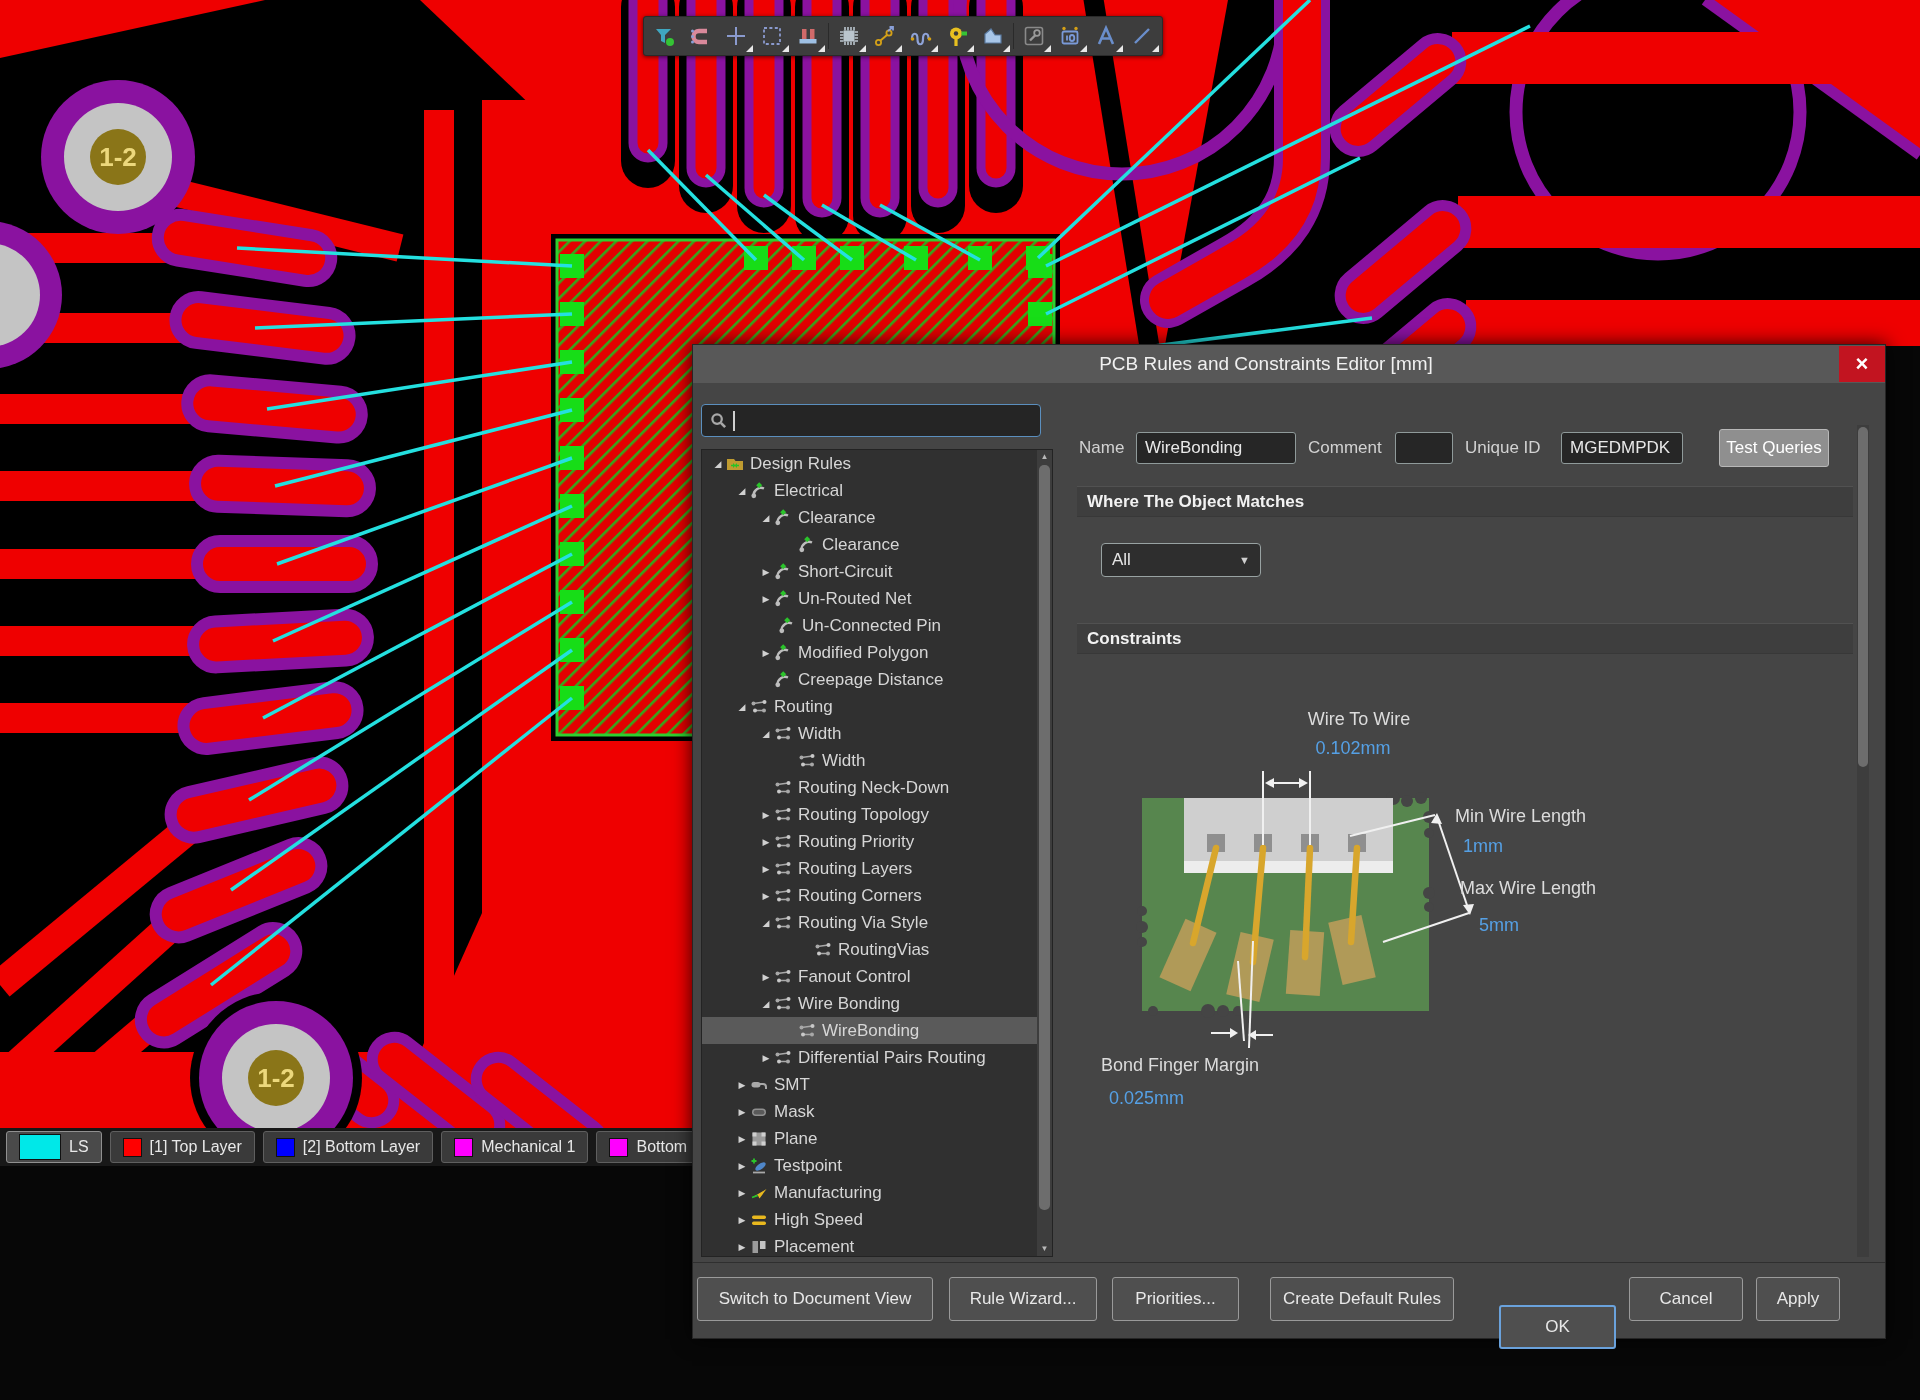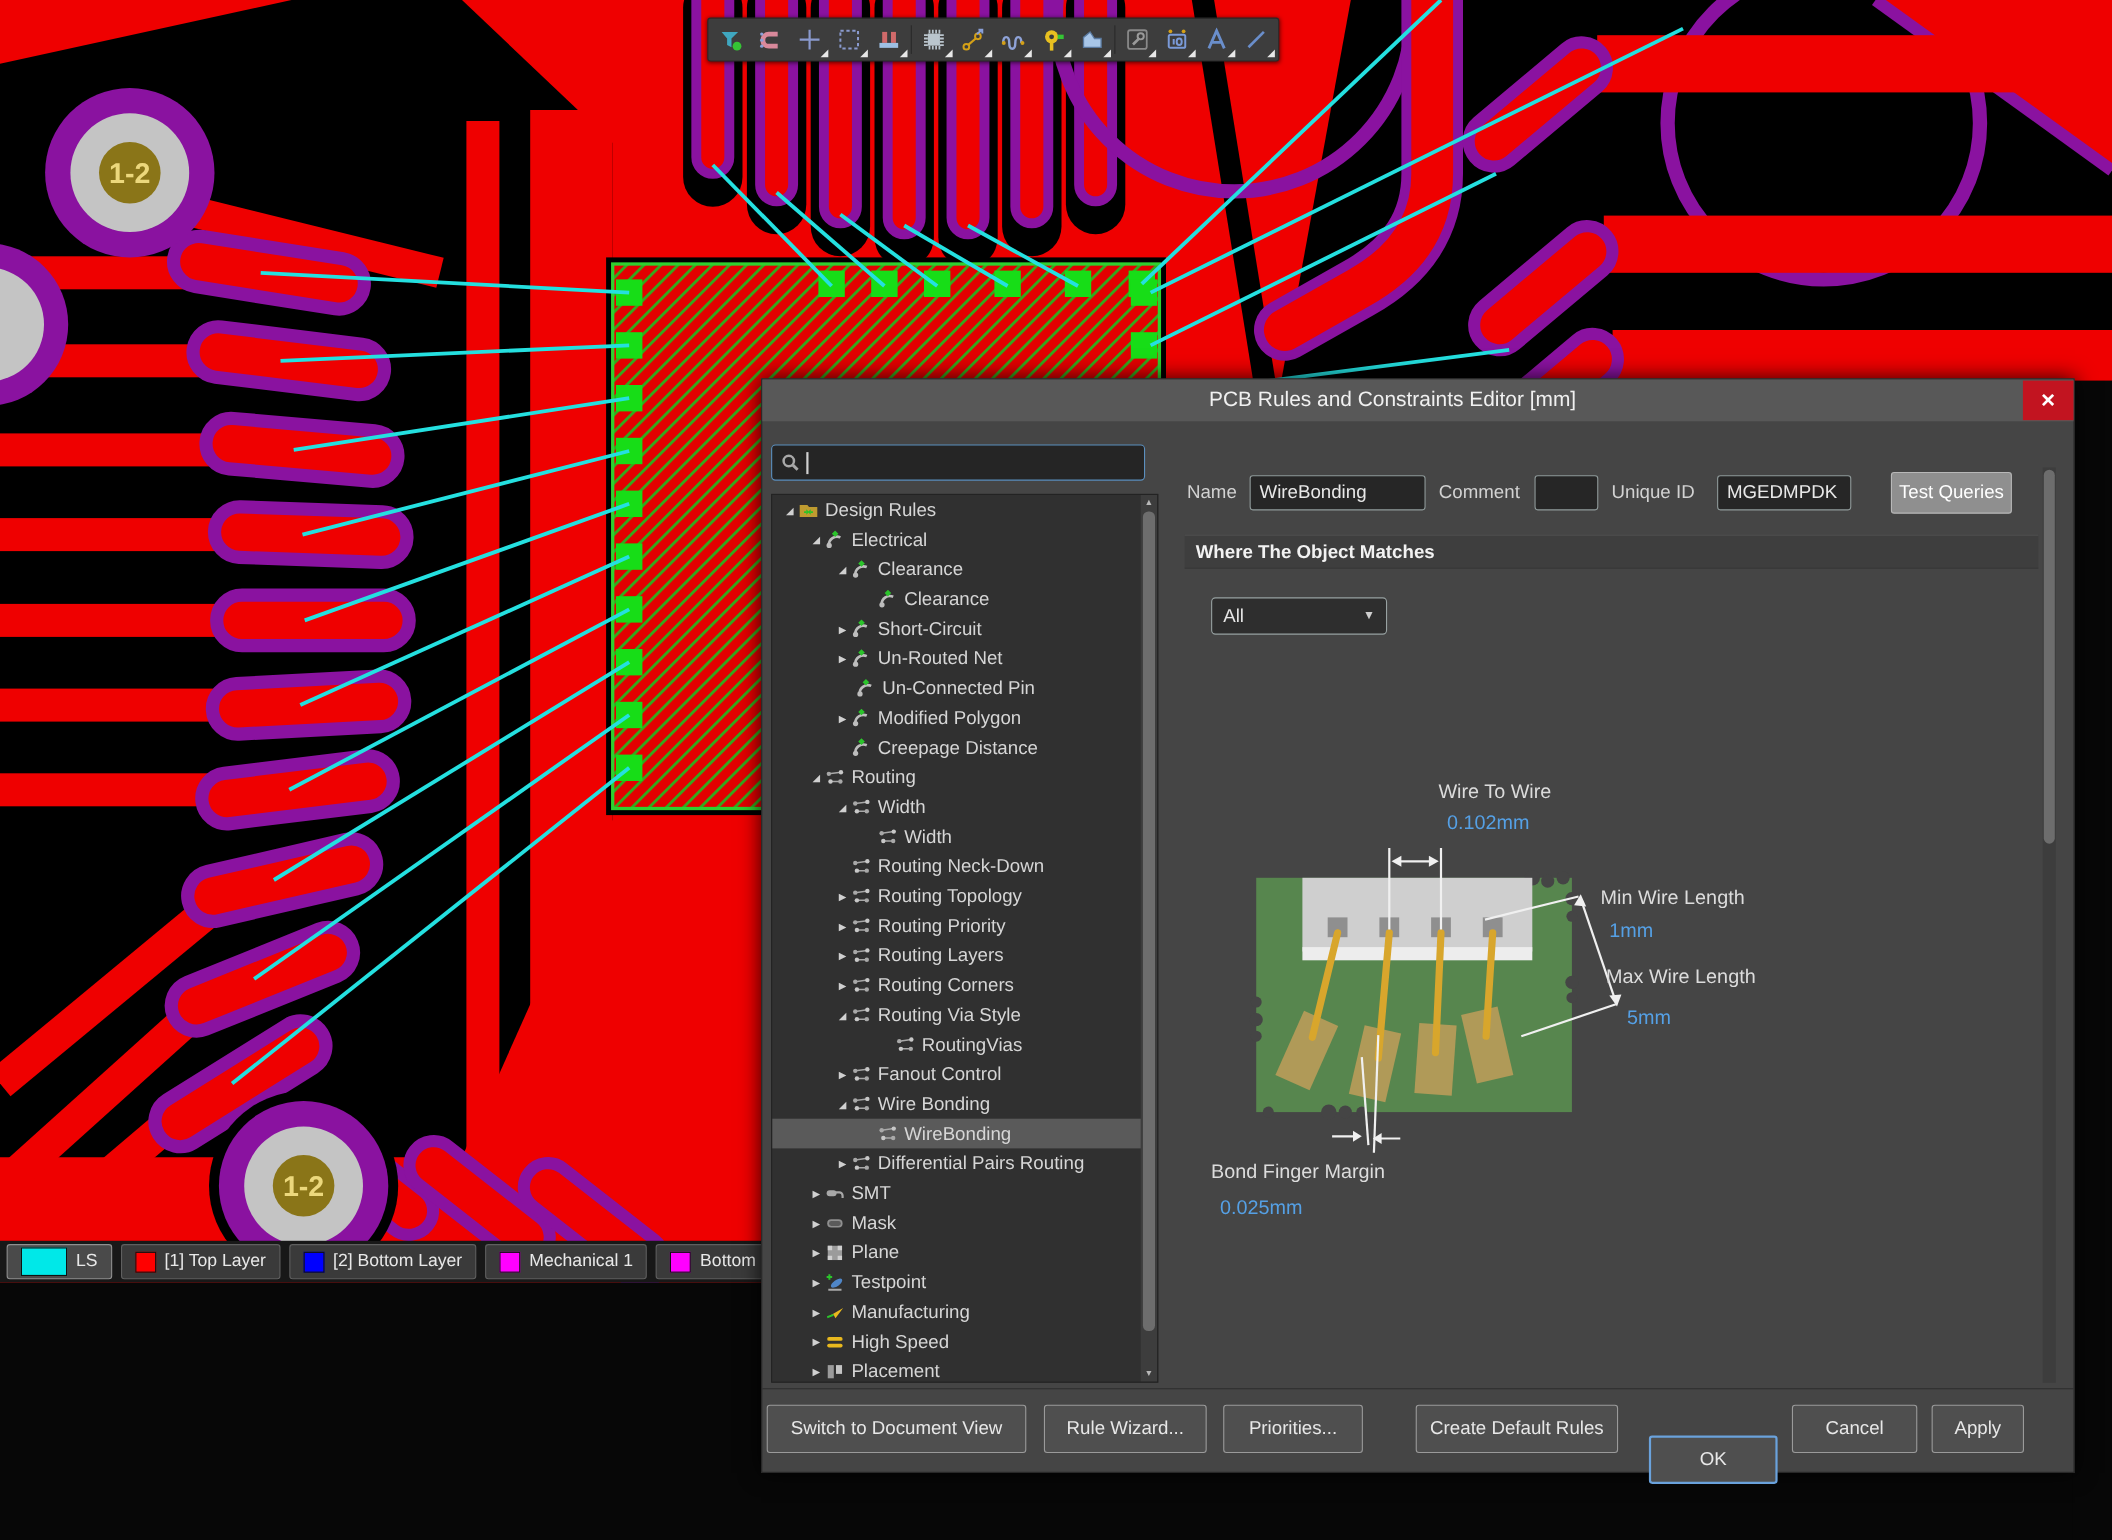--- a/index.html
+++ b/index.html
@@ -798,20 +798,21 @@
     <input class="field" style="left: 702px; top: 87px; width: 58px;" value="">
     <div class="lbl" style="left:772px;top:93px;">Unique ID</div>
     <input class="field" style="left: 868px; top: 87px; width: 122px;" value="MGEDMPDK">
     <div class="btn light" style="left:1026px;top:84px;width:110px;height:38px;">Test Queries</div>
 
     <div class="secbar" style="top:141px;">Where The Object Matches</div>
     <div class="dropdown">
       <span>All</span>
       <span class="dd-arrow">▼</span>
     </div>
+    <div class="secbar" style="top:278px;">Constraints</div>
 
     <svg style="position:absolute;left:384px;top:410px;" width="800" height="370" viewBox="384 410 800 370">
 
       <rect x="449" y="453" width="287" height="213" fill="#57864e"></rect>
       <g fill="#454545">
         <circle cx="700" cy="453" r="7"></circle>
           <circle cx="714" cy="456" r="6"></circle>
           <circle cx="728" cy="453" r="6"></circle>
         <circle cx="736" cy="472" r="6"></circle>
           <circle cx="736" cy="488" r="5"></circle>
@@ -881,19 +882,19 @@
     <div class="diag-value" style="left:416px;top:743px;">0.025mm</div>
 
     <div class="rp-scroll">
         <div class="thumb"></div>
       </div>
 
     <div class="footer" id="footer">
         <div class="btn u-first" style="left: 4px; width: 236px; top: 14px; height: 44px;">Switch to Document View</div>
         <div class="btn u-first" style="left: 256px; width: 148px; top: 14px; height: 44px;">Rule Wizard...</div>
         <div class="btn u-first" style="left: 419px; width: 127px; top: 14px; height: 44px;">Priorities...</div>
-        <div class="btn u-first" style="left: 594px; width: 184px; top: 14px; height: 44px;">Create Default Rules</div>
+        <div class="btn u-first" style="left: 577px; width: 184px; top: 14px; height: 44px;">Create Default Rules</div>
         <div class="btn primary" style="left: 806px; width: 117px; top: 14px; height: 44px;">OK</div>
         <div class="btn" style="left: 936px; width: 114px; top: 14px; height: 44px;">Cancel</div>
         <div class="btn" style="left: 1063px; width: 84px; top: 14px; height: 44px;">Apply</div>
       </div>
   </div>
 </div>
 
 </body></html>

